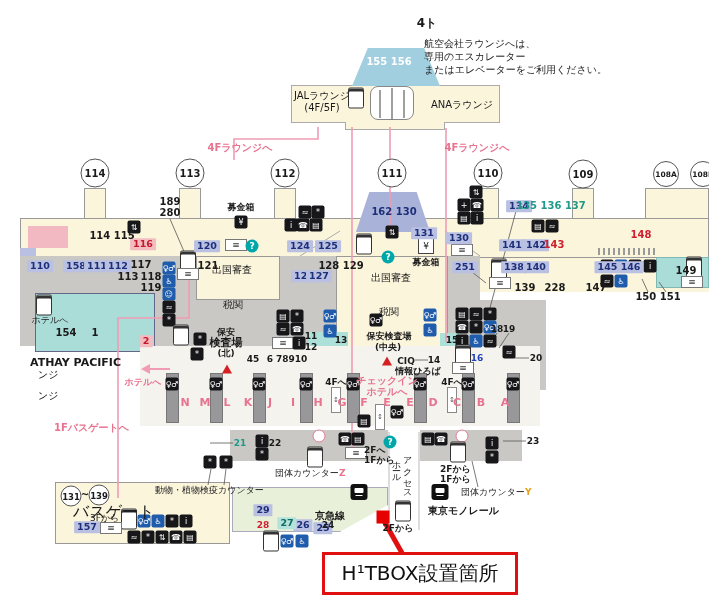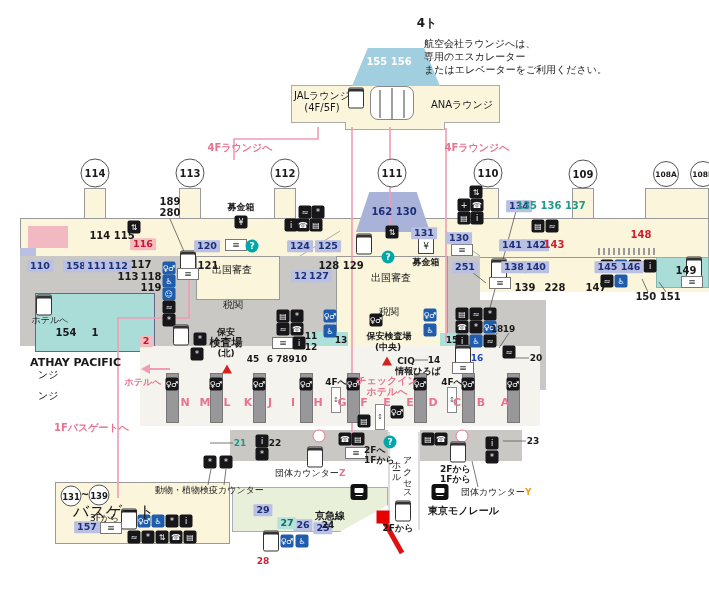--- a/index.html
+++ b/index.html
@@ -381,29 +381,32 @@
       <div class="t bold" style="left: 85px; top: 495px; font-size: 10px;">~</div>
       <div class="t bold al" style="left: 364px; top: 450px; font-size: 9px;">2Fへ</div>
       <div class="t bold al" style="left: 364px; top: 460px; font-size: 9px;">1Fから</div>
       <div class="t bold al" style="left: 440px; top: 469px; font-size: 9px;">2Fから</div>
       <div class="t bold al" style="left: 440px; top: 479px; font-size: 9px;">1Fから</div>
       <div class="t bold" style="left: 398px; top: 528px; font-size: 9px;">2Fから</div>
       <div class="t bold" style="left: 330px; top: 516px; font-size: 10px;">京急線</div>
       <div class="t bold al" style="left: 428px; top: 511px; font-size: 10px;">東京モノレール</div>
       <div class="t v" style="left: 407px; top: 450px; font-size: 9px;">アクセス</div>
       <div class="t v" style="left: 396px; top: 455px; font-size: 9px;">ホール</div>
-      <div class="t bold c-r" style="left: 263px; top: 525px; font-size: 9px; margin-top: 36px;">28</div>
+      <div class="t bold c-r" style="left: 263px; top: 525px; font-size: 9px;">28</div>
       <div class="t bold" style="left: 328px; top: 525px; font-size: 9px;">24</div>
     </div>
   <div id="layer-gates">
       <div class="gate" style="left: 95px; top: 173px;">114</div>
       <div class="gate" style="left: 190px; top: 173px;">113</div>
       <div class="gate" style="left: 285px; top: 173px;">112</div>
       <div class="gate" style="left: 392px; top: 173px;">111</div>
       <div class="gate" style="left: 488px; top: 173px;">110</div>
       <div class="gate" style="left: 583px; top: 174px;">109</div>
       <div class="gate sm" style="left: 666px; top: 174px;">108A</div>
       <div class="gate sm" style="left: 703px; top: 174px;">108B</div>
       <div class="gate xs" style="left: 71px; top: 496px;">131</div>
       <div class="gate xs" style="left: 99px; top: 495px;">139</div>
     </div>
 
+  <div id="callout">
+    <span>H¹TBOX設置箇所</span>
+  </div>
 </div>
 
 </body></html>

